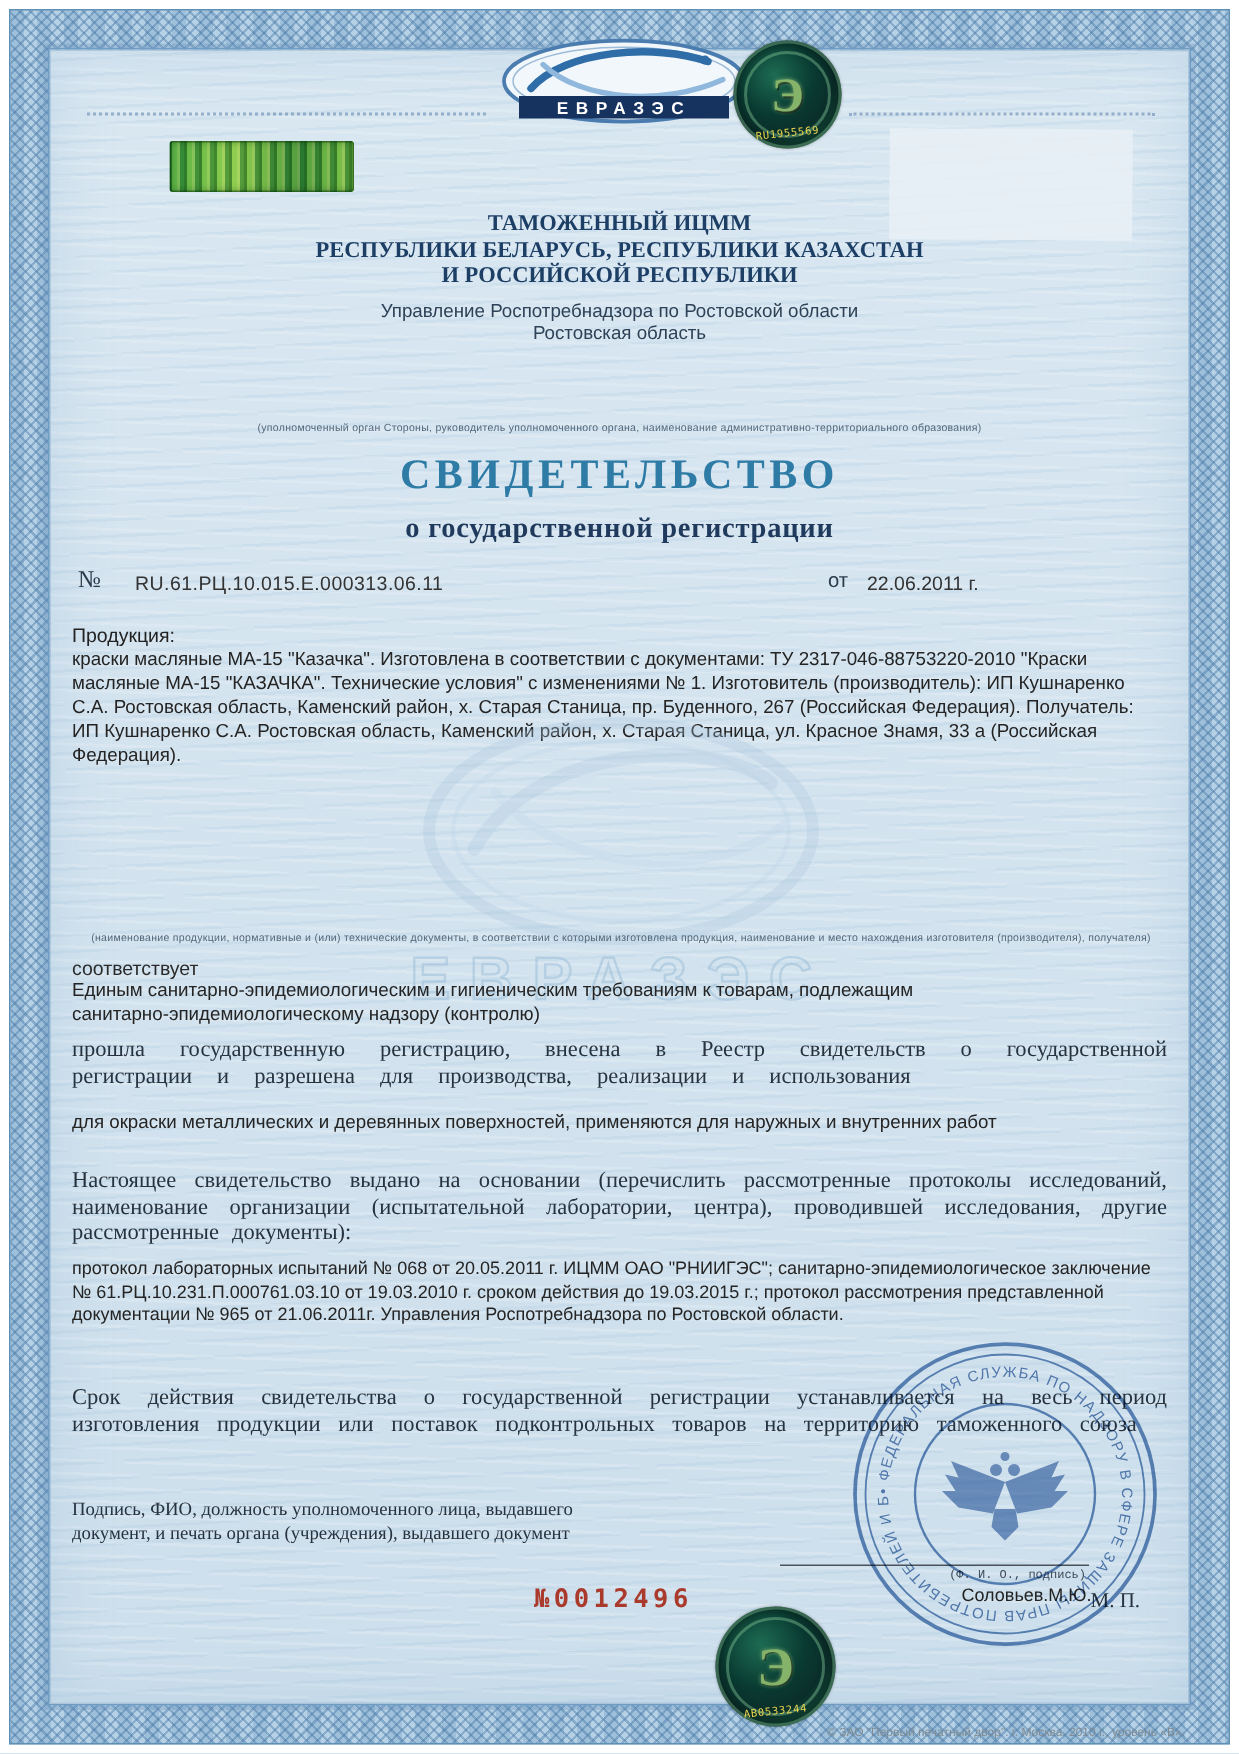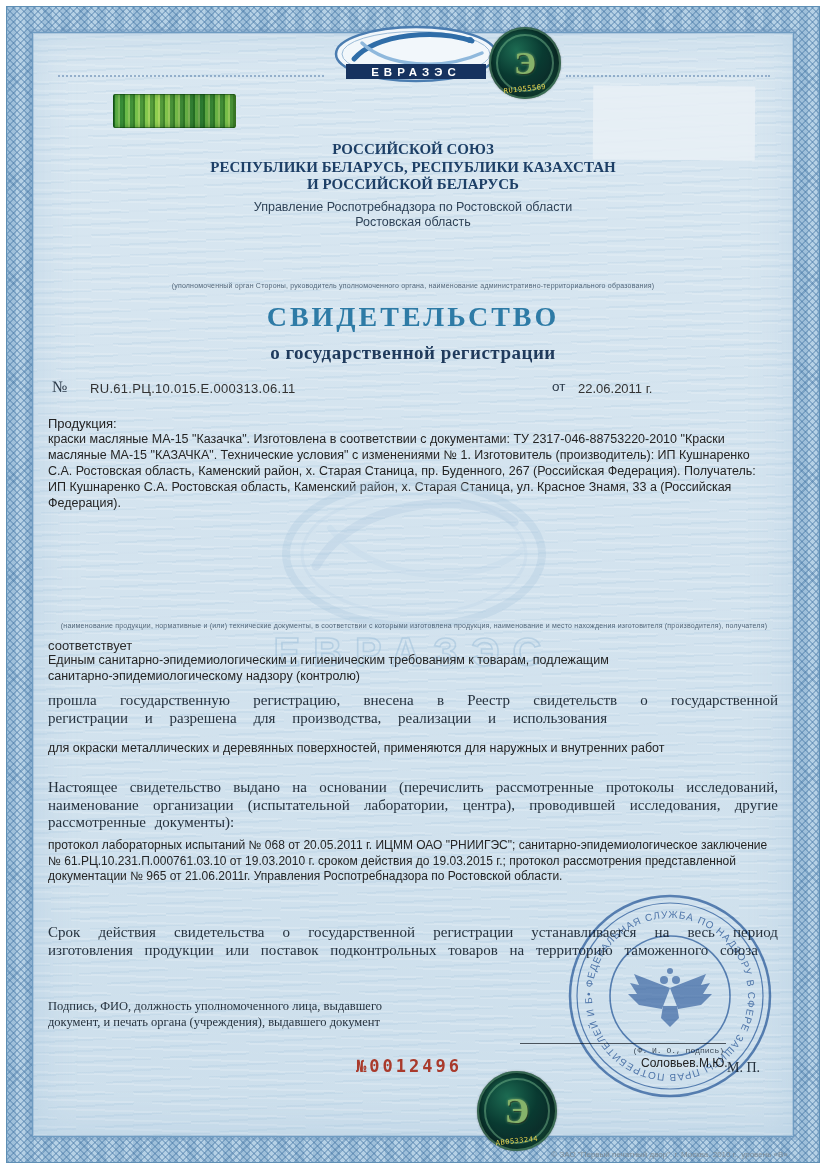--- a/index.html
+++ b/index.html
@@ -153,23 +153,23 @@
 
   <div class="holo holo-top">
     <div class="holo-ring"></div>
     <div class="holo-glyph">Э</div>
     <div class="holo-num">RU1955569</div>
   </div>
   <div class="green-strip"></div>
   <div class="white-patch"></div>
 
   <div class="header-block center">
-    <div class="union-line">РОССИЙСКОЙ СОЮЗ</div>
+    <div class="union-line">ТАМОЖЕННЫЙ ИЦММ</div>
     <div class="union-line">РЕСПУБЛИКИ БЕЛАРУСЬ, РЕСПУБЛИКИ КАЗАХСТАН</div>
-    <div class="union-line">И РОССИЙСКОЙ БЕЛАРУСЬ</div>
+    <div class="union-line">И РОССИЙСКОЙ РЕСПУБЛИКИ</div>
     <div class="authority-block">
       <div class="authority-line">Управление Роспотребнадзора по Ростовской области</div>
       <div class="authority-line">Ростовская область</div>
     </div>
   </div>
   <div class="tiny-caption caption-1 center">(уполномоченный орган Стороны, руководитель уполномоченного органа, наименование административно-территориального образования)</div>
 
   <div class="title-main center">СВИДЕТЕЛЬСТВО</div>
   <div class="title-sub center">о государственной регистрации</div>
 

